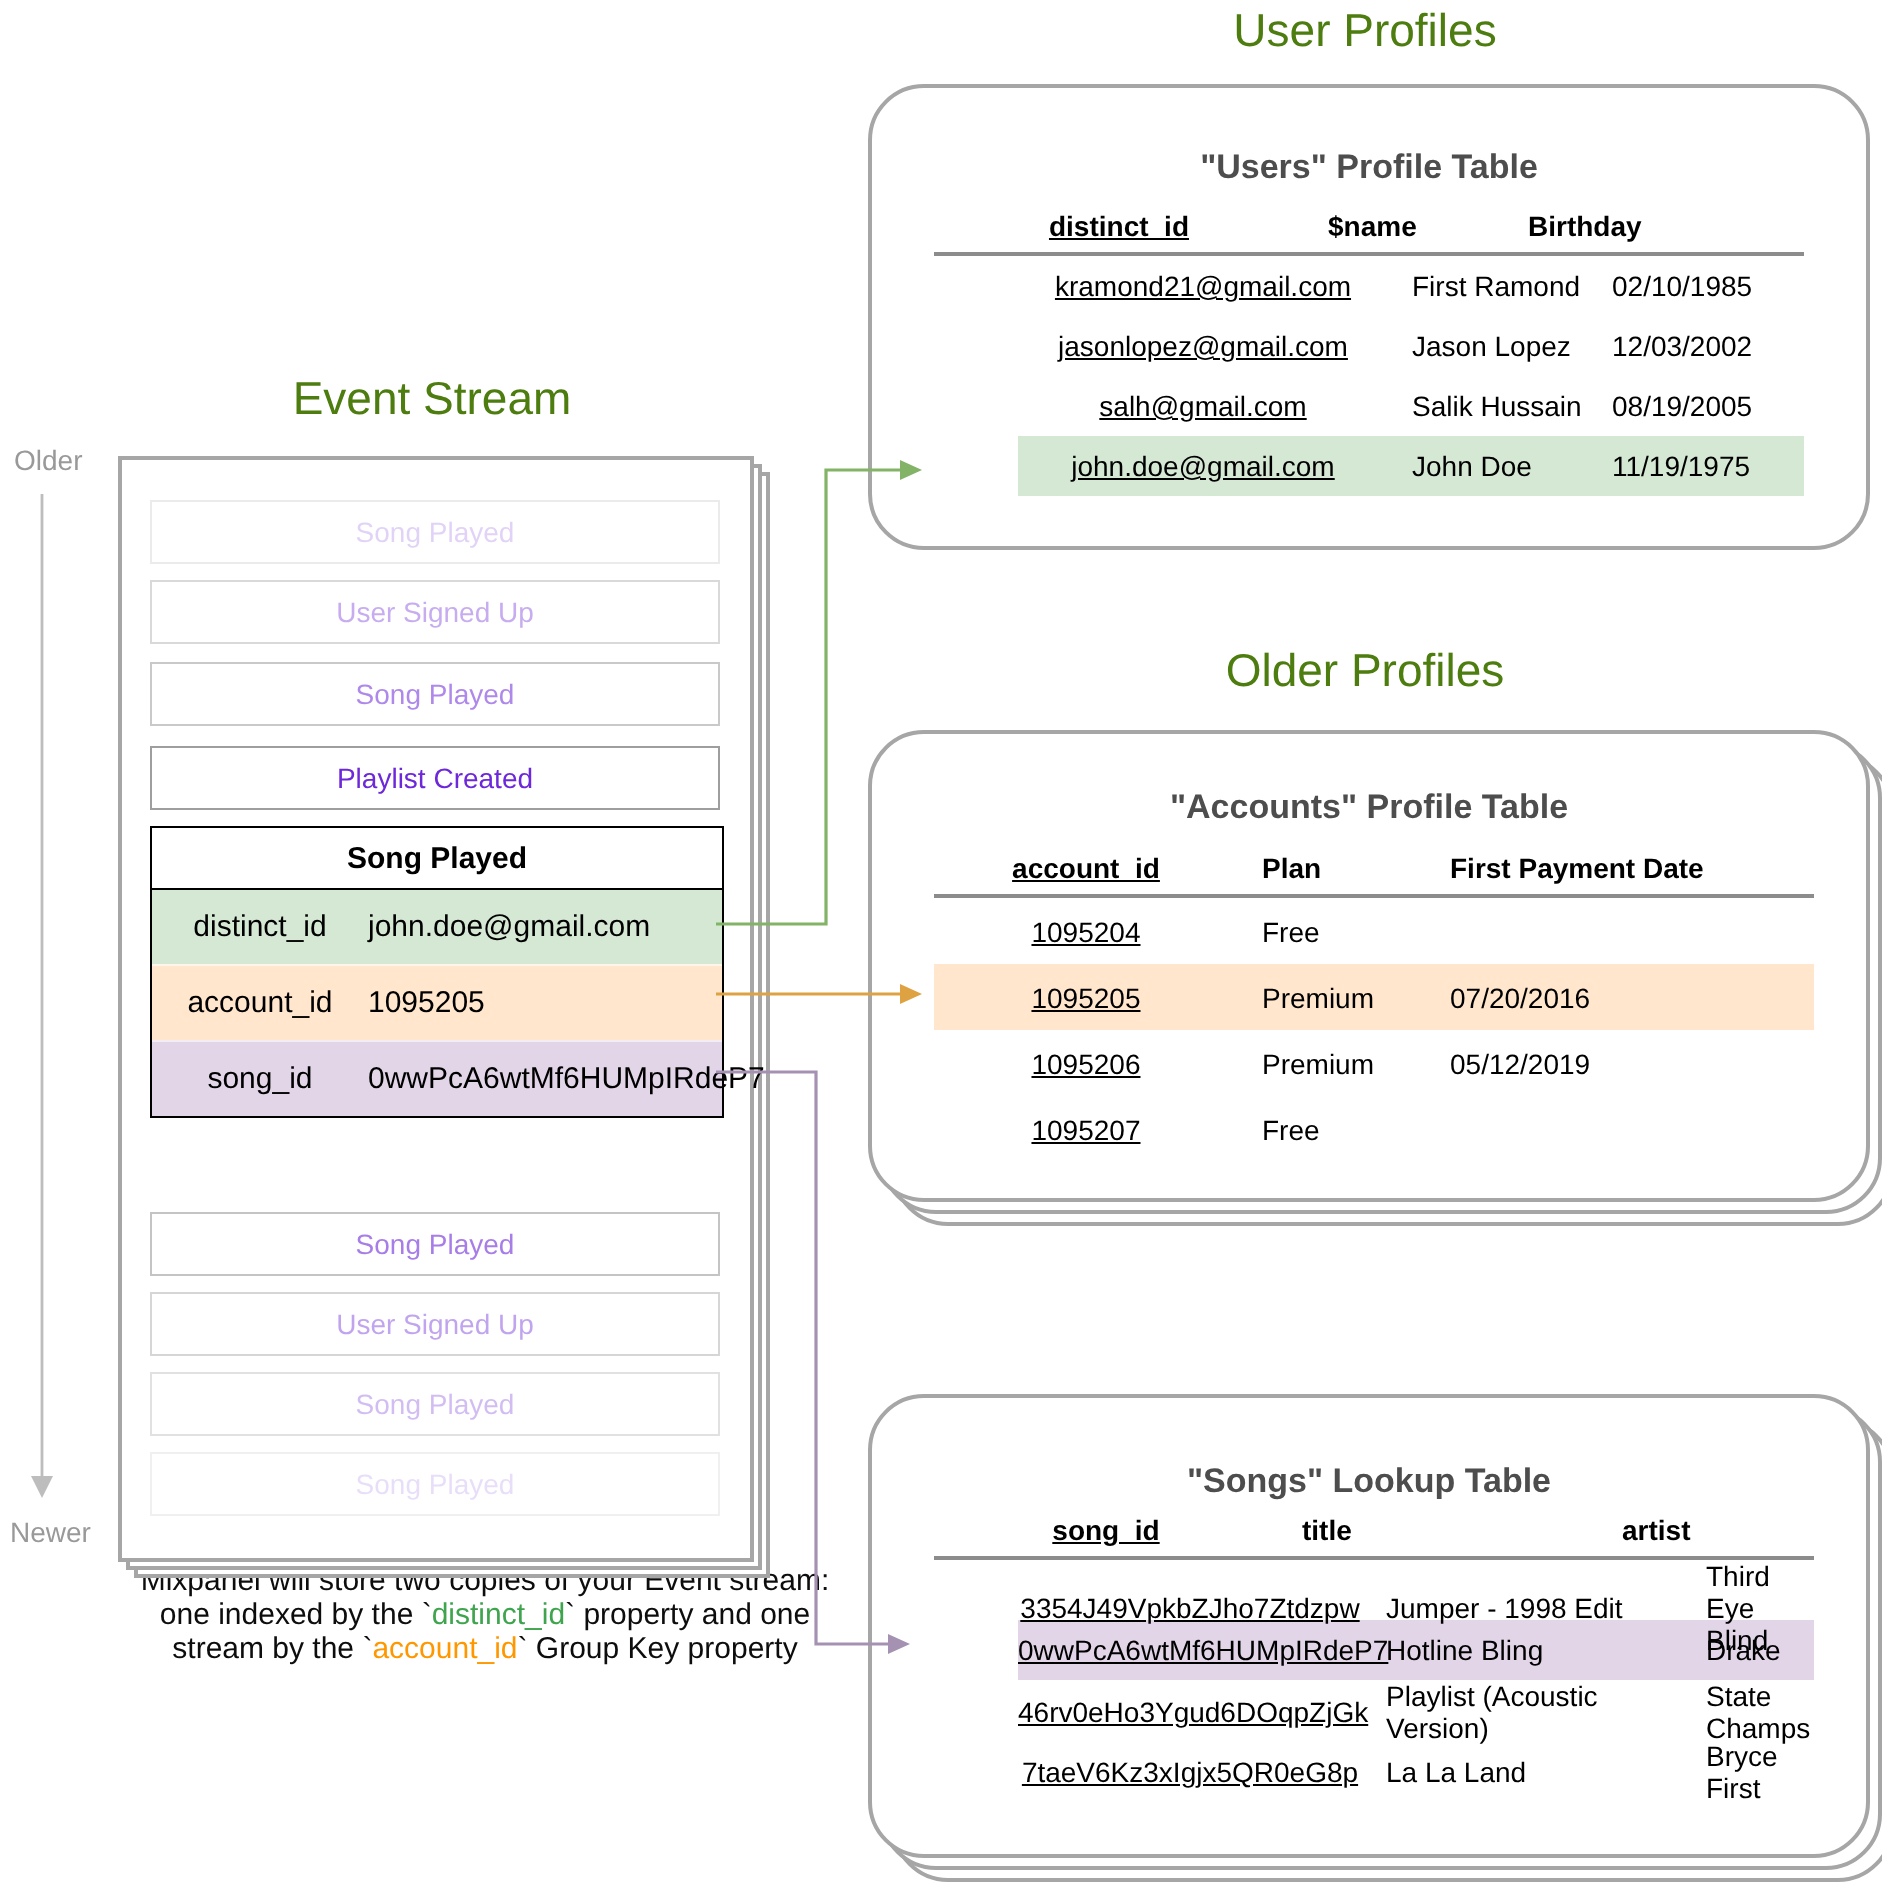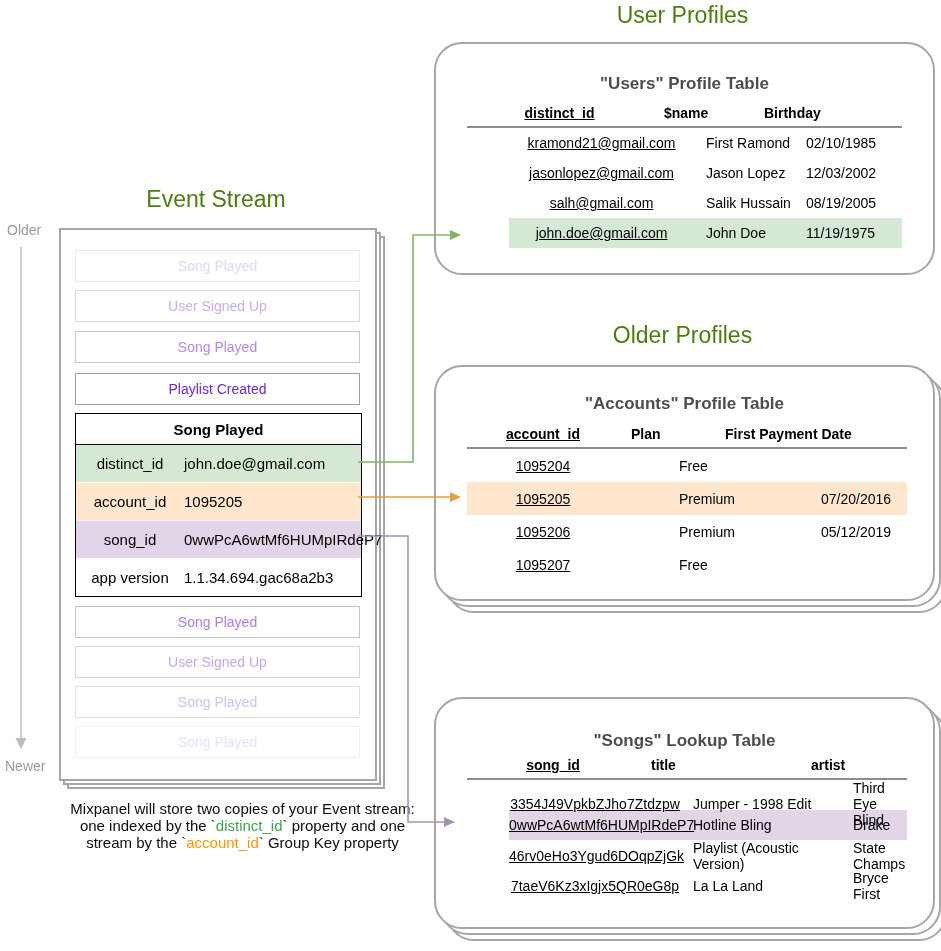--- a/index.html
+++ b/index.html
@@ -23,21 +23,21 @@
   .ptable { position:absolute; }
   .prow { display:grid; align-items:center; font-size:14px; }
   .phead { font-weight:bold; height:22px; }
   .prule { border-top:2px solid #8c8c8c; margin-top:2px; }
   .t-users    { grid-template-columns:185px 100px 1fr; }
   .t-accounts { grid-template-columns:152px 94px 1fr; }
   .t-songs    { grid-template-columns:172px 160px 1fr; }
   .c1 { text-align:center; }
   .c2,.c3 { text-align:left; padding-left:12px; }
   .u { text-decoration:underline; }
-  .r30 { height:30px;margin-left:42px; } .r33 { height:33px;gap:48px; }
+  .r30 { height:30px;margin-left:42px; } .r33 { height:33px; }
   .hl-green  { background:var(--green-fill,#d5e8d4); }
   .hl-orange { background:var(--orange-fill,#ffe6cc); }
   .hl-purple { background:var(--purple-fill,#e1d5e7); }
   
   .event-box {
     position:absolute; left:14px; width:283px; height:30px; background:#fff;
     border:1px solid #9e9e9e; color:#6d28d9; font-size:14px;
     display:flex; align-items:center; justify-content:center;
   }
   .o20{opacity:.2} .o38{opacity:.38} .o55{opacity:.55} .o100{opacity:1}
@@ -55,21 +55,21 @@
     font-size:15px;
   }
   .ev-prop + .ev-prop { border-top:1px solid rgba(255,255,255,.6); }
   .ev-key { text-align:center; }
   .ev-val { text-align:left; }
   .bg-white { background:#fff; }
   
   .axis-label { position:absolute; font-size:14px; color:#999; }
   
   .caption {
-    position:absolute; left:45px; top:800px; width:395px; text-align:center;
+    position:absolute; left:45px; top:782px; width:395px; text-align:center;
     font-size:15px; line-height:17px; color:#0d0d0d;
   }
   .code-green  { color:var(--green-text,#3fa44e); }
   .code-orange { color:var(--orange-text,#ff9800); }
   
   #connectors { position:absolute; left:0; top:0; z-index:6; pointer-events:none; }
   .arrow-green  { stroke:var(--green-arrow,#82b366); fill:none; stroke-width:1.6; }
   .arrow-orange { stroke:var(--orange-arrow,#dfa242); fill:none; stroke-width:1.6; }
   .arrow-purple { stroke:var(--purple-arrow,#a592b3); fill:none; stroke-width:1.6; }
   .head-green  { fill:var(--green-arrow,#82b366); }
@@ -115,24 +115,20 @@
         <span class="ev-val">john.doe@gmail.com</span>
       </div>
       <div class="ev-prop hl-orange">
         <span class="ev-key">account_id</span>
         <span class="ev-val">1095205</span>
       </div>
       <div class="ev-prop hl-purple">
         <span class="ev-key">song_id</span>
         <span class="ev-val">0wwPcA6wtMf6HUMpIRdeP7</span>
       </div>
-      <div class="ev-prop bg-white">
-        <span class="ev-key">app version</span>
-        <span class="ev-val">1.1.34.694.gac68a2b3</span>
-      </div>
     </div>
 
     <div class="event-box o60" style="top:376px;">
         <span>Song Played</span>
       </div>
     <div class="event-box o42" style="top:416px;">
         <span>User Signed Up</span>
       </div>
     <div class="event-box o30" style="top:456px;">
         <span>Song Played</span>

